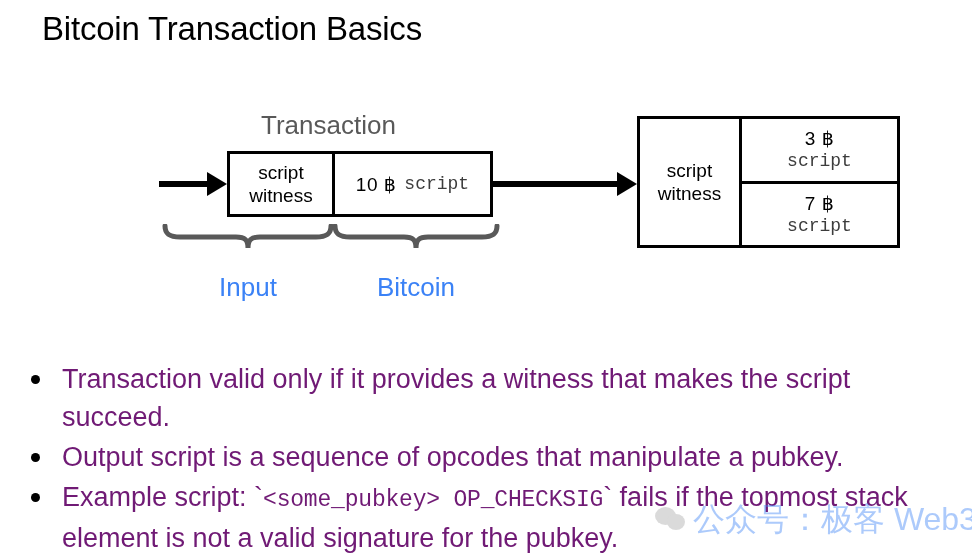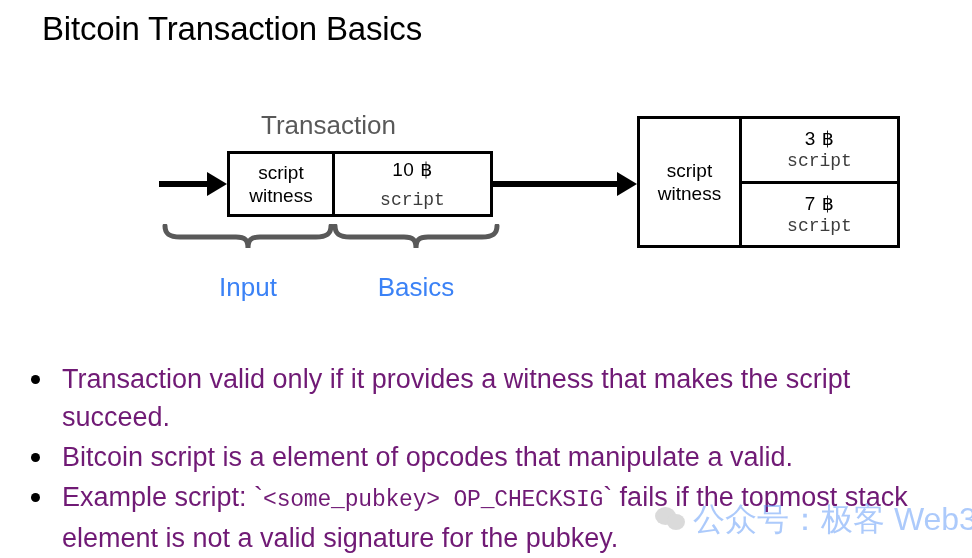--- a/index.html
+++ b/index.html
@@ -65,21 +65,21 @@
     border-right: 3px solid #000000;
     box-sizing: border-box;
     display: flex;
     flex-direction: column;
     align-items: center;
     justify-content: center;
   }
   #tx-output-cell {
     flex: 1;
     display: flex;
-    flex-direction: column;
+    flex-direction: row;
     align-items: center;
     justify-content: center;
     gap: 8px;
   }
   .cell-line-sans {
     font-size: 19px;
     line-height: 23px;
     color: #000000;
     white-space: nowrap;
   }
@@ -311,36 +311,36 @@
       <path d="M3 2 C3 11, 9 13, 18 13 L74 13 C83 13, 86 16, 86 24 C86 16, 89 13, 98 13 L154 13 C163 13, 169 11, 169 2" stroke="#595959" stroke-width="5" stroke-linecap="round" fill="none"></path>
     </svg>
   </div>
   <div class="brace" id="brace-output">
     <svg width="168" height="26" viewBox="0 0 168 26" fill="none">
       <path d="M3 2 C3 11, 9 13, 18 13 L72 13 C81 13, 84 16, 84 24 C84 16, 87 13, 96 13 L150 13 C159 13, 165 11, 165 2" stroke="#595959" stroke-width="5" stroke-linecap="round" fill="none"></path>
     </svg>
   </div>
 
   <div class="brace-label" id="input-label">Input</div>
-  <div class="brace-label" id="output-label">Basics</div>
+  <div class="brace-label" id="output-label">Bitcoin</div>
 </div>
 
 <div id="bullet-list">
 
   <div class="bullet-item">
     <span class="bullet-dot"></span>
     <span class="bullet-text">
       <span>Transaction valid only if it provides a witness that makes the script succeed.</span>
     </span>
   </div>
 
   <div class="bullet-item">
     <span class="bullet-dot"></span>
     <span class="bullet-text">
-      <span>Bitcoin script is a element of </span><span class="bold">opcodes</span><span> that manipulate a valid.</span>
+      <span>Output script is a sequence of </span><span class="bold">opcodes</span><span> that manipulate a pubkey.</span>
     </span>
   </div>
 
   <div class="bullet-item">
     <span class="bullet-dot"></span>
     <span class="bullet-text">
       <span>Example script: `</span><span class="code">&lt;some_pubkey&gt; OP_CHECKSIG</span><span>`  fails if the topmost stack element is not a valid signature for the pubkey.</span>
     </span>
   </div>
 

